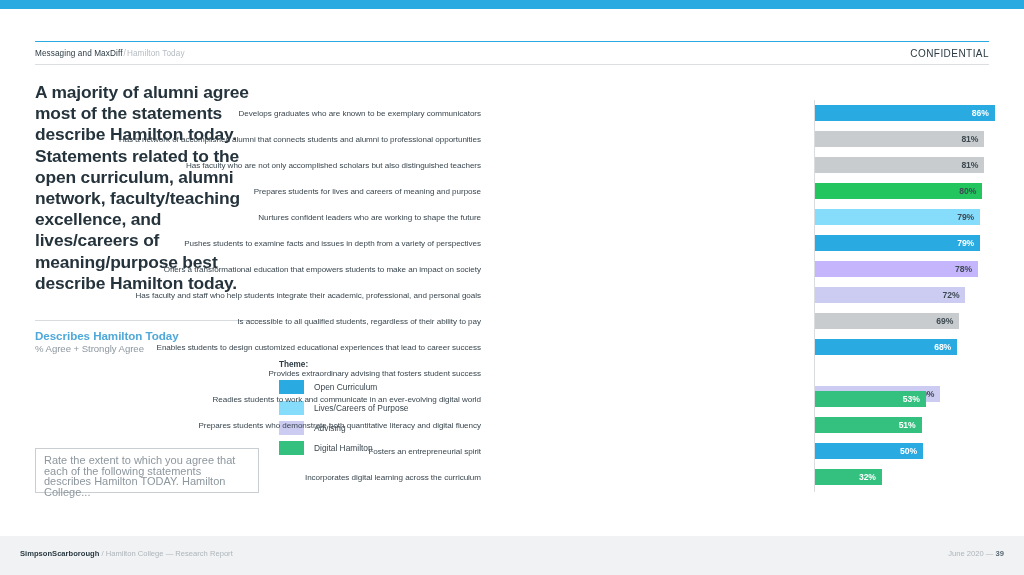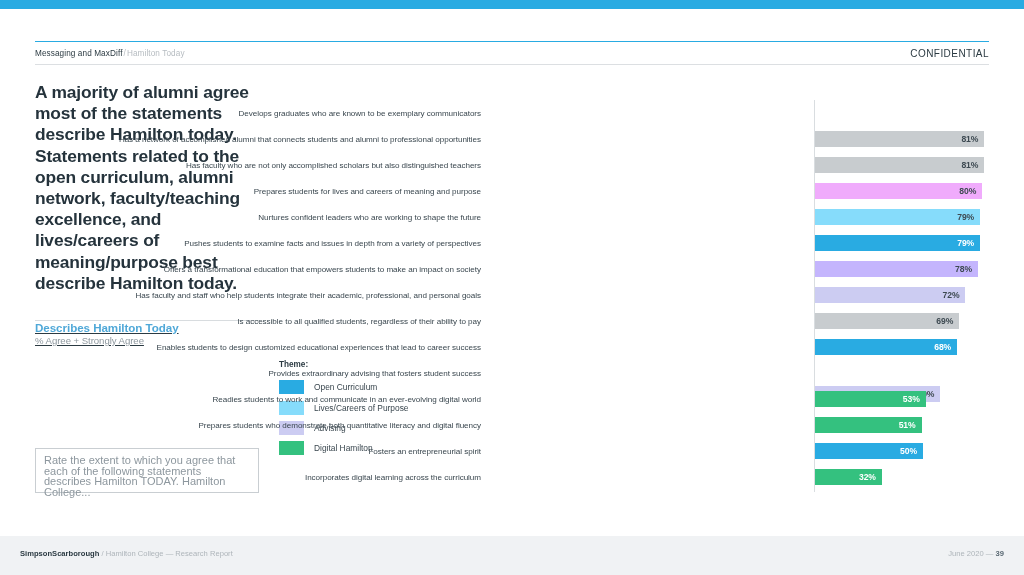--- a/index.html
+++ b/index.html
@@ -33,21 +33,21 @@
 
   
   .headline {
     position:absolute; left:35px; top:82px; width:234px;
     font-size:17.4px; line-height:21.2px; font-weight:600;
     color:#25333c; letter-spacing:-0.15px;
   }
 
   .kicker-wrap {
     position:absolute; left:35px; top:320px; width:225px;
-    border-top:1px solid #d8dcdf; text-decoration:underline;
+    border-top:1px solid #d8dcdf; padding-top:8px;
   }
   .kicker-title {
     font-size:11.6px; font-weight:700; color:#4FA8D8; letter-spacing:-0.05px;
   }
   .kicker-sub {
     font-size:9.6px; color:#8d979e; margin-top:1px; letter-spacing:-0.05px;
   }
 
   .note-box {
     position:absolute; left:35px; top:448px; width:224px; height:45px;
@@ -153,41 +153,46 @@
         <span class="legend-label">Digital Hamilton</span>
       </div>
     </div>
 </div>
 
 <div class="chart">
   <div class="chart-axis"></div>
   <div id="bar-rows">
       <div class="bar-row">
         <div class="bar-label">Develops graduates who are known to be exemplary communicators</div>
+        <div class="bar-track" style="width: 179.74px;">
+          <div class="bar-fill" style="background: rgb(41, 171, 226); width: 100%;">
+            <span class="bar-value val-light">86%</span>
+          </div>
+        </div>
       </div>
       <div class="bar-row">
         <div class="bar-label">Has a network of accomplished alumni that connects students and alumni to professional opportunities</div>
         <div class="bar-track" style="width: 169.29px;">
           <div class="bar-fill" style="background: rgb(200, 204, 207); width: 100%;">
             <span class="bar-value val-dark">81%</span>
           </div>
         </div>
       </div>
       <div class="bar-row">
         <div class="bar-label">Has faculty who are not only accomplished scholars but also distinguished teachers</div>
         <div class="bar-track" style="width: 169.29px;">
           <div class="bar-fill" style="background: rgb(200, 204, 207); width: 100%;">
             <span class="bar-value val-dark">81%</span>
           </div>
         </div>
       </div>
       <div class="bar-row">
         <div class="bar-label">Prepares students for lives and careers of meaning and purpose</div>
         <div class="bar-track" style="width: 167.2px;">
-          <div class="bar-fill" style="background: #f0abfc; width: 100%;">
+          <div class="bar-fill" style="background: #22c55e; width: 100%;">
             <span class="bar-value val-dark">80%</span>
           </div>
         </div>
       </div>
       <div class="bar-row">
         <div class="bar-label">Nurtures confident leaders who are working to shape the future</div>
         <div class="bar-track" style="width: 165.11px;">
           <div class="bar-fill" style="background: rgb(134, 220, 251); width: 100%;">
             <span class="bar-value val-dark">79%</span>
           </div>

